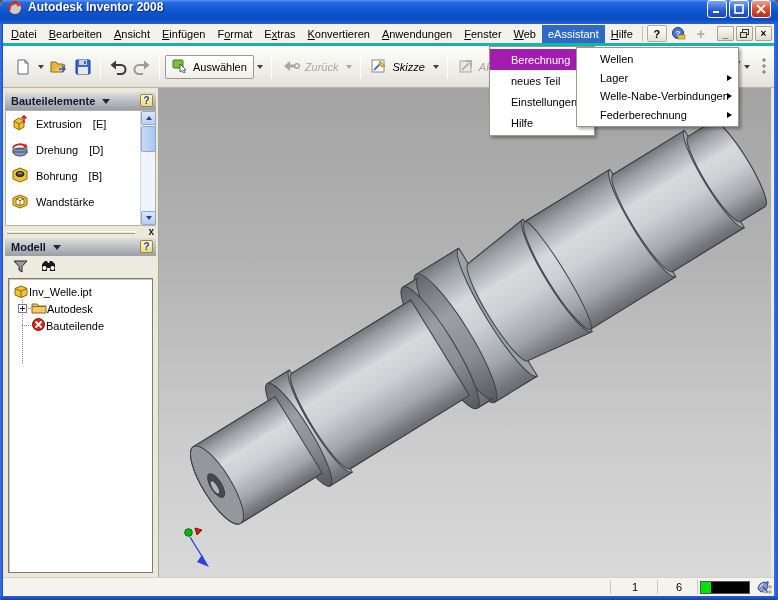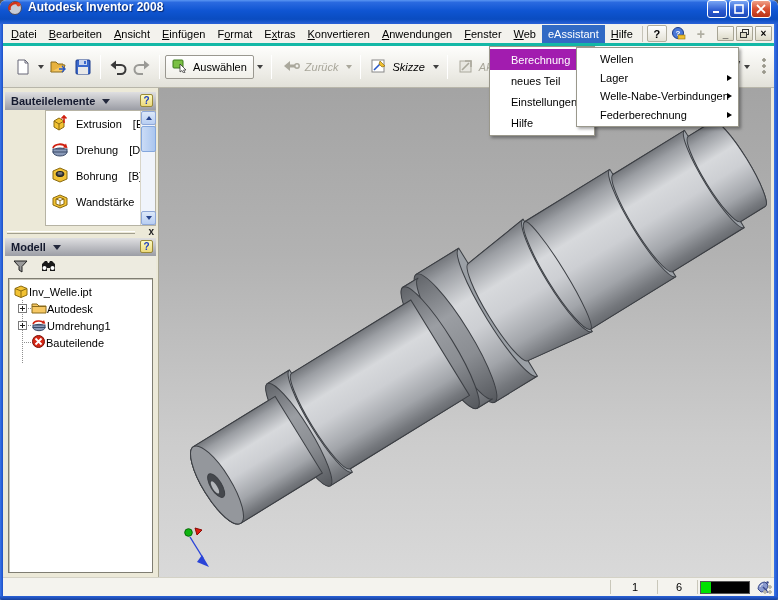--- a/index.html
+++ b/index.html
@@ -55,21 +55,21 @@
   
   .leftcol{position:absolute;left:3px;top:80px;width:156px;height:497px;background:#ece9d8;border-right:1px solid #aba894;z-index:10;}
   .grip-row{position:absolute;left:0;width:100%;height:10px;}
   .grip-row .bar{position:absolute;left:4px;top:3px;width:128px;height:3px;border-top:1px solid #fff;border-bottom:1px solid #a29f8e;}
   .grip-row .x{position:absolute;right:4px;top:-1px;font-size:10px;font-weight:bold;color:#222;line-height:10px;}
   .p-hd{position:absolute;left:2px;right:2px;height:18px;background:linear-gradient(180deg,#dfdfe1,#9b9da5);
     display:flex;align-items:center;padding-left:6px;font-weight:bold;color:#14192e;}
   .p-hd .tri{width:0;height:0;border-left:4px solid transparent;border-right:4px solid transparent;border-top:5px solid #23283c;margin-left:7px;}
   .p-hd .q{position:absolute;right:3px;top:2px;width:13px;height:13px;border:1px solid #9a8a3a;border-radius:2px;
     background:linear-gradient(180deg,#fdfbc0,#ecd97c);color:#2040c0;font-size:10px;font-weight:bold;display:flex;align-items:center;justify-content:center;}
-  .p1-body{position:absolute;left:2px;right:2px;top:30px;height:116px;background:#fff;border:1px solid #b6b3a4;margin-left:40px;}
+  .p1-body{position:absolute;left:2px;right:2px;top:30px;height:116px;background:#fff;border:1px solid #b6b3a4;}
   .f-item{height:26px;display:flex;align-items:center;padding-left:5px;}
   .f-item .lbl{margin-left:7px;}
   .f-item .sc{margin-left:11px;}
   
   .sbar{position:absolute;right:0;top:0;width:15px;height:100%;background:#f0f4fb;border-left:1px solid #d8d5c8;}
   .s-btn{position:absolute;left:0;width:15px;height:14px;border:1px solid #8fa8d8;border-radius:2px;
     background:linear-gradient(180deg,#dce8f9,#b8cef2);display:flex;align-items:center;justify-content:center;}
   .s-up{top:0;} .s-dn{bottom:0;}
   .s-tri-u{width:0;height:0;border-left:3px solid transparent;border-right:3px solid transparent;border-bottom:4px solid #27448c;}
   .s-tri-d{width:0;height:0;border-left:3px solid transparent;border-right:3px solid transparent;border-top:4px solid #27448c;}
@@ -355,31 +355,20 @@
         <span class="hstub" style="top: 8px;"></span>
         <span class="plusbox"></span>
         <span><svg width="16" height="14">
               <path d="M1,3 H6 L8,5 H15 V12 H1 Z" fill="#f6c864" stroke="#8a6a1a"></path>
               <path d="M1,5.5 H15" stroke="#8a6a1a"></path>
             </svg></span>
         <span class="lbl">Autodesk</span>
       </div>
       <div class="trow t-ind1">
         <span class="hstub" style="top: 8px;"></span>
-        <span class="plusbox"></span>
-        <span><svg width="16" height="15">
-              <ellipse cx="8" cy="10.5" rx="6" ry="3.2" fill="#8a9ab8" stroke="#3a4a68"></ellipse>
-              <rect x="2" y="8" width="12" height="2.5" fill="#8a9ab8" stroke="#3a4a68"></rect>
-              <path d="M2,7 A6,4 0 0 1 13,6" fill="none" stroke="#d02010" stroke-width="1.5"></path>
-              <path d="M13,3 L14.3,6.8 L10.5,6.3 Z" fill="#d02010"></path>
-            </svg></span>
-        <span class="lbl">Umdrehung1</span>
-      </div>
-      <div class="trow t-ind1">
-        <span class="hstub" style="top: 8px;"></span>
         <span><svg width="15" height="15">
               <circle cx="7.5" cy="7.5" r="6" fill="#d42816" stroke="#7a1008"></circle>
               <path d="M4.5,4.5 L10.5,10.5 M10.5,4.5 L4.5,10.5" stroke="#fff" stroke-width="1.8"></path>
             </svg></span>
         <span class="lbl">Bauteilende</span>
       </div>
     </div>
   </div>
 
   <div class="canvas">

